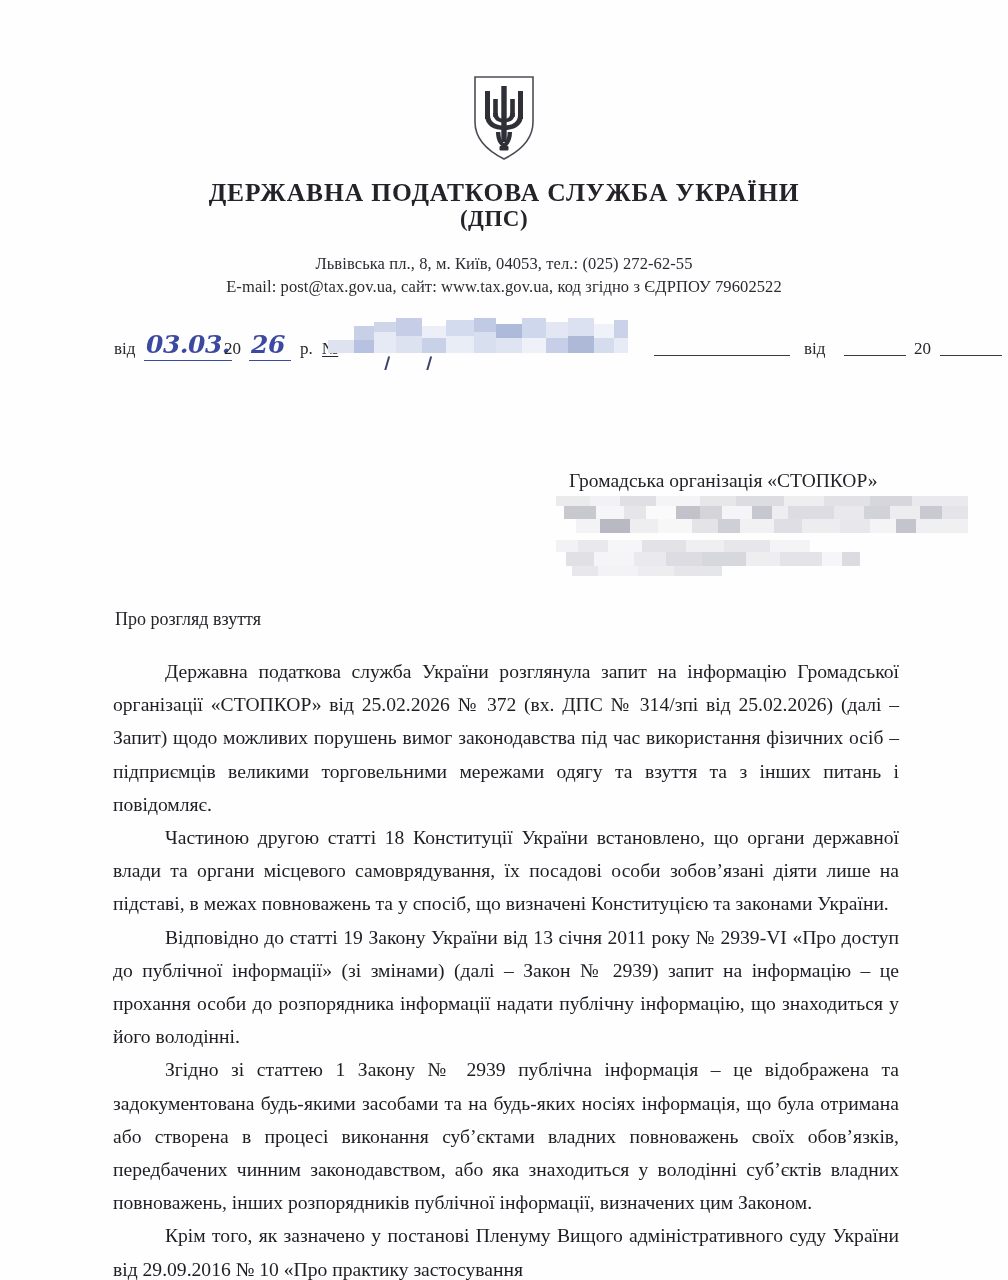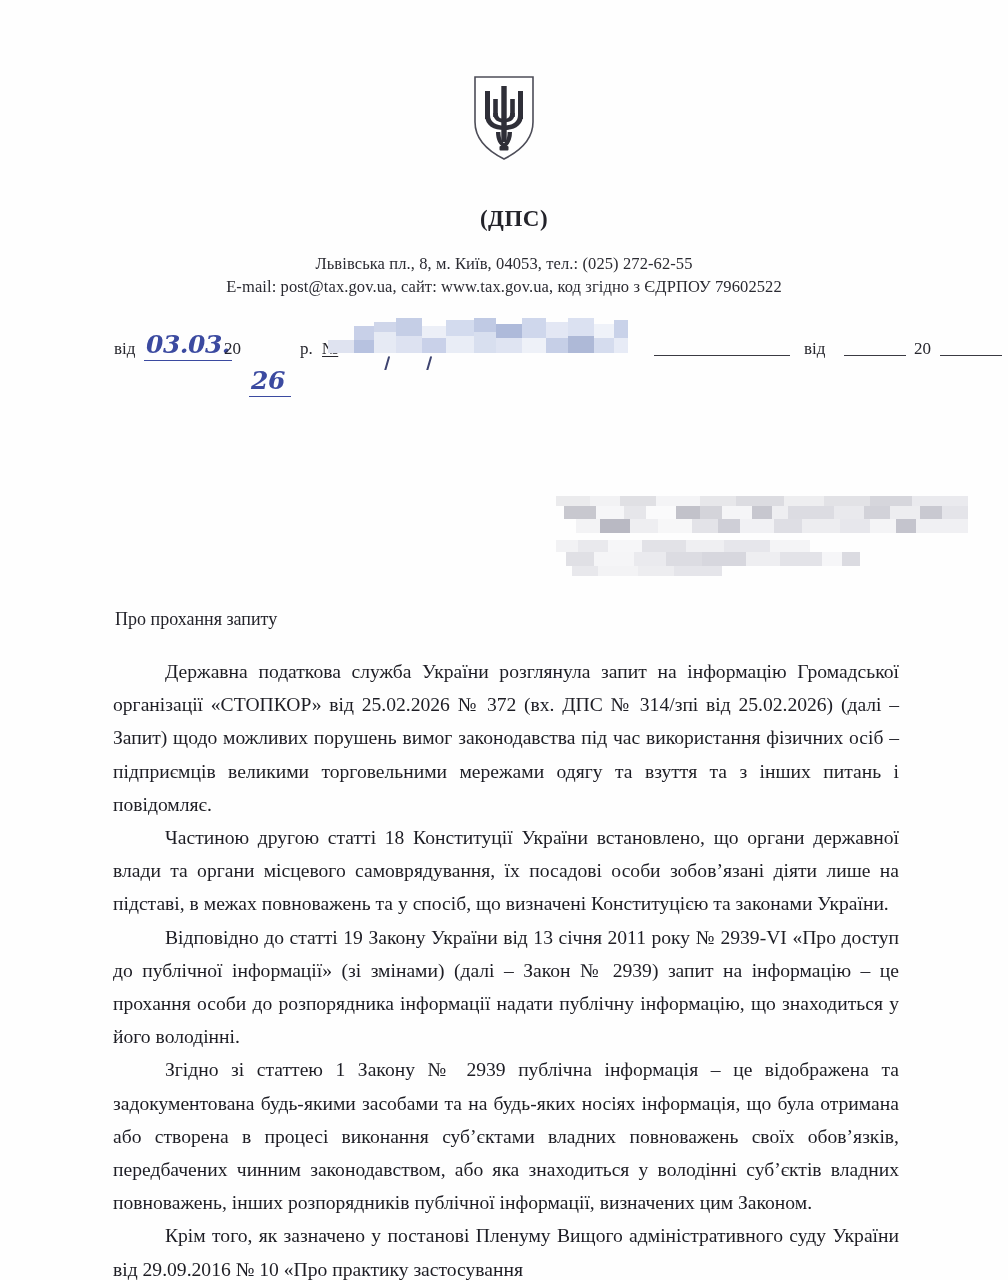--- a/index.html
+++ b/index.html
@@ -55,21 +55,20 @@
   .org-abbr {
     position: absolute;
     top: 206px;
     left: 0;
     width: 988px;
     text-align: center;
     font-size: 23px;
     font-weight: bold;
     letter-spacing: 0.5px;
     color: #23232a;
-    padding-left: 20px;
   }
 
   .contact {
     position: absolute;
     left: 0;
     width: 1008px;
     text-align: center;
     font-size: 16.5px;
     color: #2a2a31;
     letter-spacing: 0.1px;
@@ -101,21 +100,21 @@
                  padding: 0 2px 1px 2px; }
   .lbl-20      { left: 110px; top: 9px; }
   .hand-year   { left: 135px; top: 0px;
                  font-family: "DejaVu Serif", serif;
                  font-style: italic;
                  font-size: 25px;
                  font-weight: bold;
                  color: #3b4aa0;
                  letter-spacing: -0.5px;
                  border-bottom: 1.6px solid #3b4aa0;
-                 padding: 0 6px 1px 2px; margin-top: 36px; }
+                 padding: 0 6px 1px 2px; }
   .lbl-rp      { left: 186px; top: 9px; }
   .lbl-no      { left: 208px; top: 9px; text-decoration: underline; text-underline-offset: 2px;}
 
   .rule-long   { left: 540px; top: 25px; width: 136px; border-bottom: 1.4px solid #3a3a42; height: 0;}
   .lbl-vid-2   { left: 690px; top: 9px; }
   .rule-s1     { left: 730px; top: 25px; width: 62px; border-bottom: 1.4px solid #3a3a42; height: 0;}
   .lbl-20b     { left: 800px; top: 9px; }
   .rule-s2     { left: 826px; top: 25px; width: 62px; border-bottom: 1.4px solid #3a3a42; height: 0;}
 
   
@@ -208,20 +207,21 @@
 
         <path d="M21.2 39 C21.2 46 26 48.5 32 48.5 C38 48.5 42.8 46 42.8 39 L38.2 39 C38.2 43.8 35.4 44.8 32 44.8 C28.6 44.8 25.8 43.8 25.8 39 Z"></path>
 
         <path d="M24 58 C24 66 27 71 32 74 C37 71 40 66 40 58 L35.6 58 C35.6 64 34 67.5 32 69.2 C30 67.5 28.4 64 28.4 58 Z"></path>
 
         <rect x="27.5" y="72" width="9" height="4.6" rx="1"></rect>
       </g>
     </svg>
   </div>
 
+  <div class="org-title">ДЕРЖАВНА ПОДАТКОВА СЛУЖБА УКРАЇНИ</div>
   <div class="org-abbr">(ДПС)</div>
   <div class="contact l1">Львівська пл., 8, м. Київ, 04053, тел.: (025) 272-62-55</div>
   <div class="contact l2">E-mail: post@tax.gov.ua, сайт: www.tax.gov.ua, код згідно з ЄДРПОУ 79602522</div>
 
   <div class="refline">
     <span class="seg lbl-vid-1">від</span>
     <span class="seg hand-date">03.03.</span>
     <span class="seg lbl-20">20</span>
     <span class="seg hand-year">26</span>
     <span class="seg lbl-rp">р.</span>
@@ -258,20 +258,21 @@
     </span>
 
     <span class="seg rule-long"></span>
     <span class="seg lbl-vid-2">від</span>
     <span class="seg rule-s1"></span>
     <span class="seg lbl-20b">20</span>
     <span class="seg rule-s2"></span>
 
   </div>
 
+  <div class="addressee">Громадська організація «СТОПКОР»</div>
 
   <div class="mosaic redact-addr">
     <i style="left:0px;top:0px;width:34px;height:10px;background:#ebebed"></i>
     <i style="left:34px;top:0px;width:30px;height:10px;background:#f2f2f4"></i>
     <i style="left:64px;top:0px;width:36px;height:10px;background:#e0e0e4"></i>
     <i style="left:100px;top:0px;width:44px;height:10px;background:#f4f4f6"></i>
     <i style="left:144px;top:0px;width:36px;height:10px;background:#e7e7ea"></i>
     <i style="left:180px;top:0px;width:48px;height:10px;background:#dcdce1"></i>
     <i style="left:228px;top:0px;width:40px;height:10px;background:#eeeef0"></i>
     <i style="left:268px;top:0px;width:46px;height:10px;background:#e2e2e6"></i>
@@ -325,21 +326,21 @@
     <i style="left:224px;top:56px;width:42px;height:14px;background:#e3e3e8"></i>
     <i style="left:266px;top:56px;width:20px;height:14px;background:#f6f6f8"></i>
     <i style="left:286px;top:56px;width:18px;height:14px;background:#dbdbe1"></i>
 
     <i style="left:16px;top:70px;width:26px;height:10px;background:#e8e8ec"></i>
     <i style="left:42px;top:70px;width:40px;height:10px;background:#f3f3f5"></i>
     <i style="left:82px;top:70px;width:36px;height:10px;background:#ededf0"></i>
     <i style="left:118px;top:70px;width:48px;height:10px;background:#e5e5ea"></i>
   </div>
 
-  <div class="subject">Про прохання запиту</div>
+  <div class="subject">Про розгляд взуття</div>
 
   <div class="body">
     <p>Державна податкова служба України розглянула запит на інформацію Громадської організації «СТОПКОР» від 25.02.2026 № 372 (вх. ДПС № 314/зпі від 25.02.2026) (далі – Запит) щодо можливих порушень вимог законодавства під час використання фізичних осіб – підприємців великими торговельними мережами одягу та взуття та з інших питань і повідомляє.</p>
     <p>Частиною другою статті 18 Конституції України встановлено, що органи державної влади та органи місцевого самоврядування, їх посадові особи зобов’язані діяти лише на підставі, в межах повноважень та у спосіб, що визначені Конституцією та законами України.</p>
     <p>Відповідно до статті 19 Закону України від 13 січня 2011 року № 2939-VI «Про доступ до публічної інформації» (зі змінами) (далі – Закон № 2939) запит на інформацію – це прохання особи до розпорядника інформації надати публічну інформацію, що знаходиться у його володінні.</p>
     <p>Згідно зі статтею 1 Закону № 2939 публічна інформація – це відображена та задокументована будь-якими засобами та на будь-яких носіях інформація, що була отримана або створена в процесі виконання суб’єктами владних повноважень своїх обов’язків, передбачених чинним законодавством, або яка знаходиться у володінні суб’єктів владних повноважень, інших розпорядників публічної інформації, визначених цим Законом.</p>
     <p class="last">Крім того, як зазначено у постанові Пленуму Вищого адміністративного суду України від 29.09.2016 № 10 «Про практику застосування</p>
   </div>
 
 </div>

